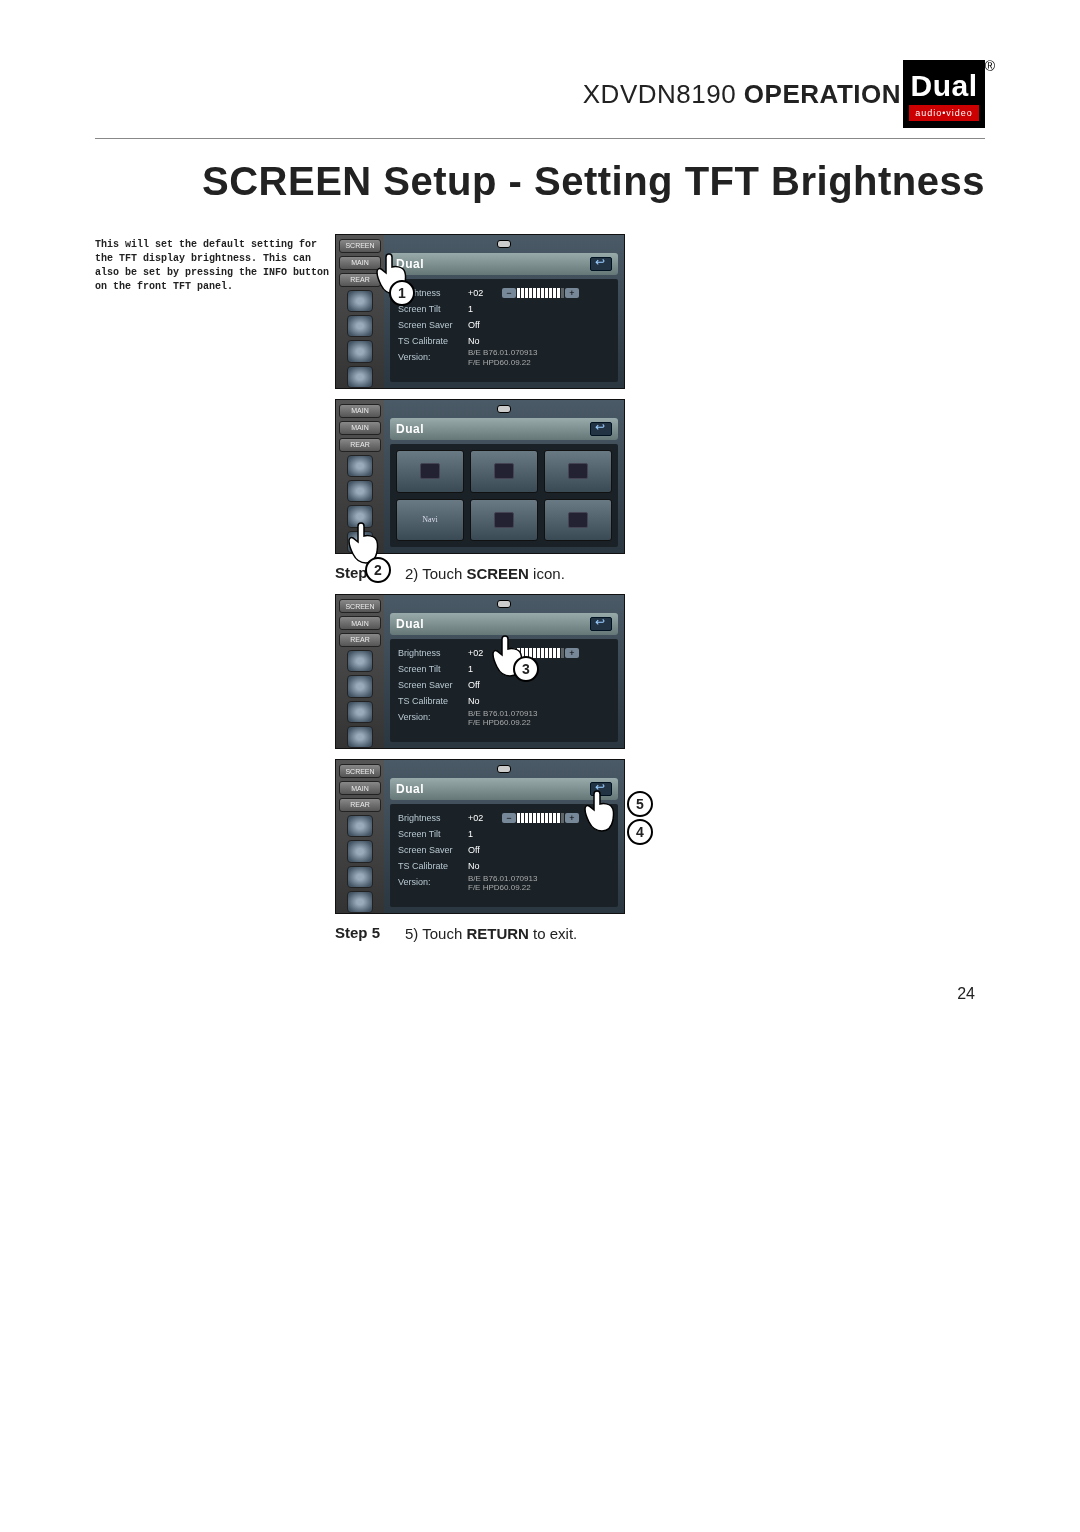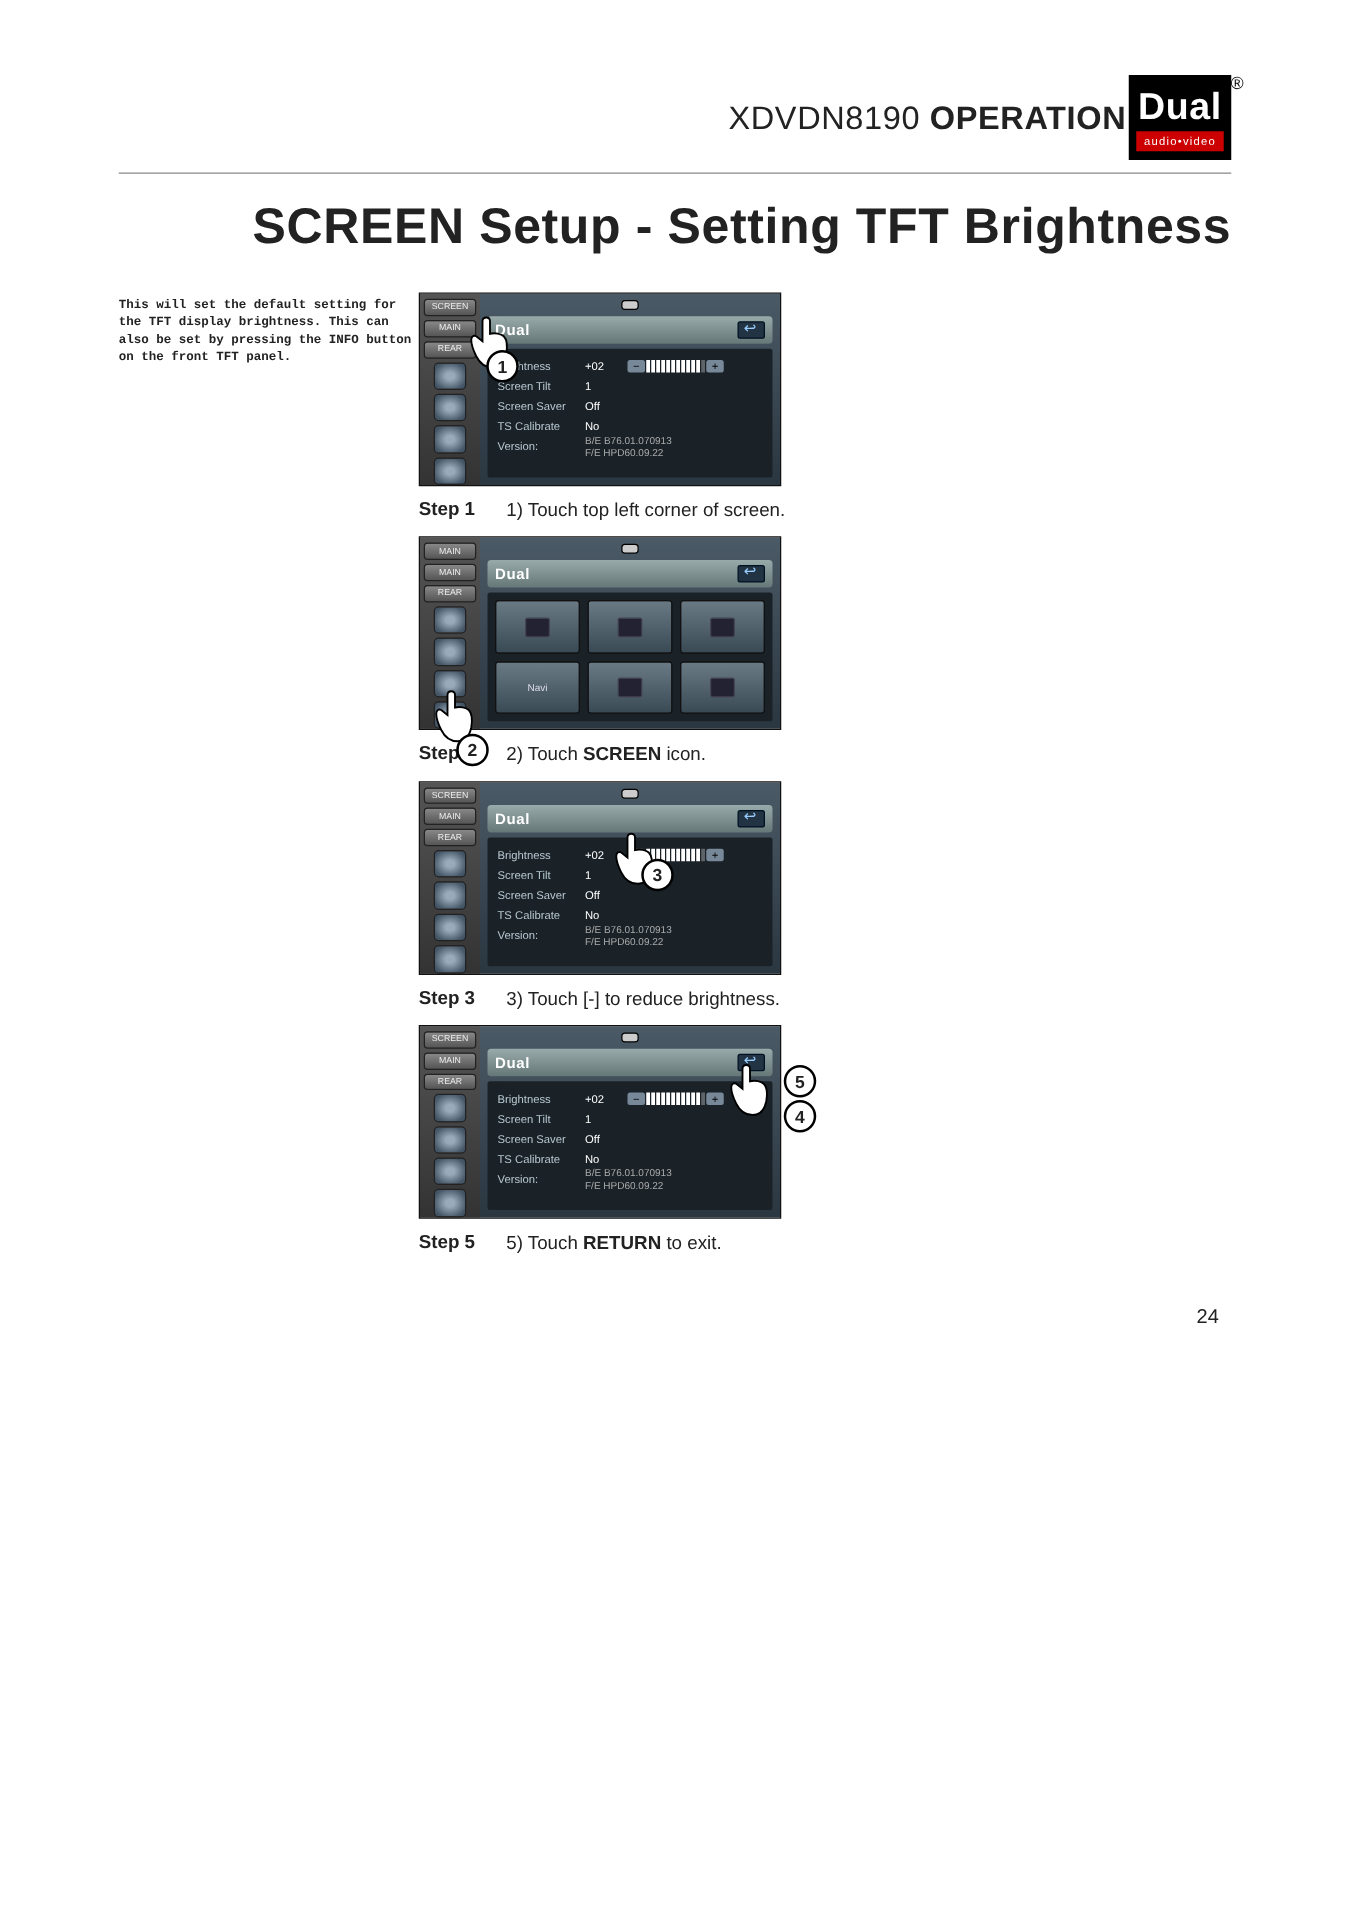--- a/index.html
+++ b/index.html
@@ -266,20 +266,21 @@
     background: linear-gradient(#6a7a85, #3a4a55);
     border: 1px solid #111;
     border-radius: 3px;
     display: flex;
     flex-direction: column;
     align-items: center;
     justify-content: center;
     font-size: 8px;
     color: #dde;
     gap: 2px;
+    font-family: Liberation Serif, serif;
   }
   .home-tile .ticn {
     width: 18px;
     height: 14px;
     background: #223;
     border: 1px solid #445;
     border-radius: 2px;
   }
   
   .hand {
@@ -403,24 +404,20 @@
           </div>
         </div>
         <div class="hand" style="left:40px; top:16px;">
           <svg viewBox="0 0 36 46">
               <path d="M14 4c2 0 3 1 3 3v10c4-1 9 0 11 2 3 3 3 8 2 14-1 5-4 11-11 11-6 0-10-3-13-9-2-4-4-9-4-13 0-3 2-4 4-3l5 4V7c0-2 1-3 3-3z" fill="#fff" stroke="#000" stroke-width="1.5"></path>
             </svg>
         </div>
         <div class="callnum" style="left:54px; top:46px;">1</div>
       </div>
 
-      <div class="step-row">
-        <div class="step-label">Step 1</div>
-        <div class="step-text">1) Touch top left corner of screen.</div>
-      </div>
 
       <div class="shot-wrap" style="margin-top:10px;">
         <div class="device">
           <div class="dev-sidebar">
             <div class="sb-btn">MAIN</div>
             <div class="sb-btn">MAIN</div>
             <div class="sb-btn">REAR</div>
             <div class="sb-icn"></div>
             <div class="sb-icn"></div>
             <div class="sb-icn"></div>
@@ -534,24 +531,20 @@
           </div>
         </div>
         <div class="hand" style="left:156px; top:38px;">
           <svg viewBox="0 0 36 46">
               <path d="M14 4c2 0 3 1 3 3v10c4-1 9 0 11 2 3 3 3 8 2 14-1 5-4 11-11 11-6 0-10-3-13-9-2-4-4-9-4-13 0-3 2-4 4-3l5 4V7c0-2 1-3 3-3z" fill="#fff" stroke="#000" stroke-width="1.5"></path>
             </svg>
         </div>
         <div class="callnum" style="left:178px; top:62px;">3</div>
       </div>
 
-      <div class="step-row">
-        <div class="step-label">Step 3</div>
-        <div class="step-text">3) Touch [-] to reduce brightness.</div>
-      </div>
 
       <div class="shot-wrap" style="margin-top:10px;">
         <div class="device">
           <div class="dev-sidebar">
             <div class="sb-btn">SCREEN</div>
             <div class="sb-btn">MAIN</div>
             <div class="sb-btn">REAR</div>
             <div class="sb-icn"></div>
             <div class="sb-icn"></div>
             <div class="sb-icn"></div>

